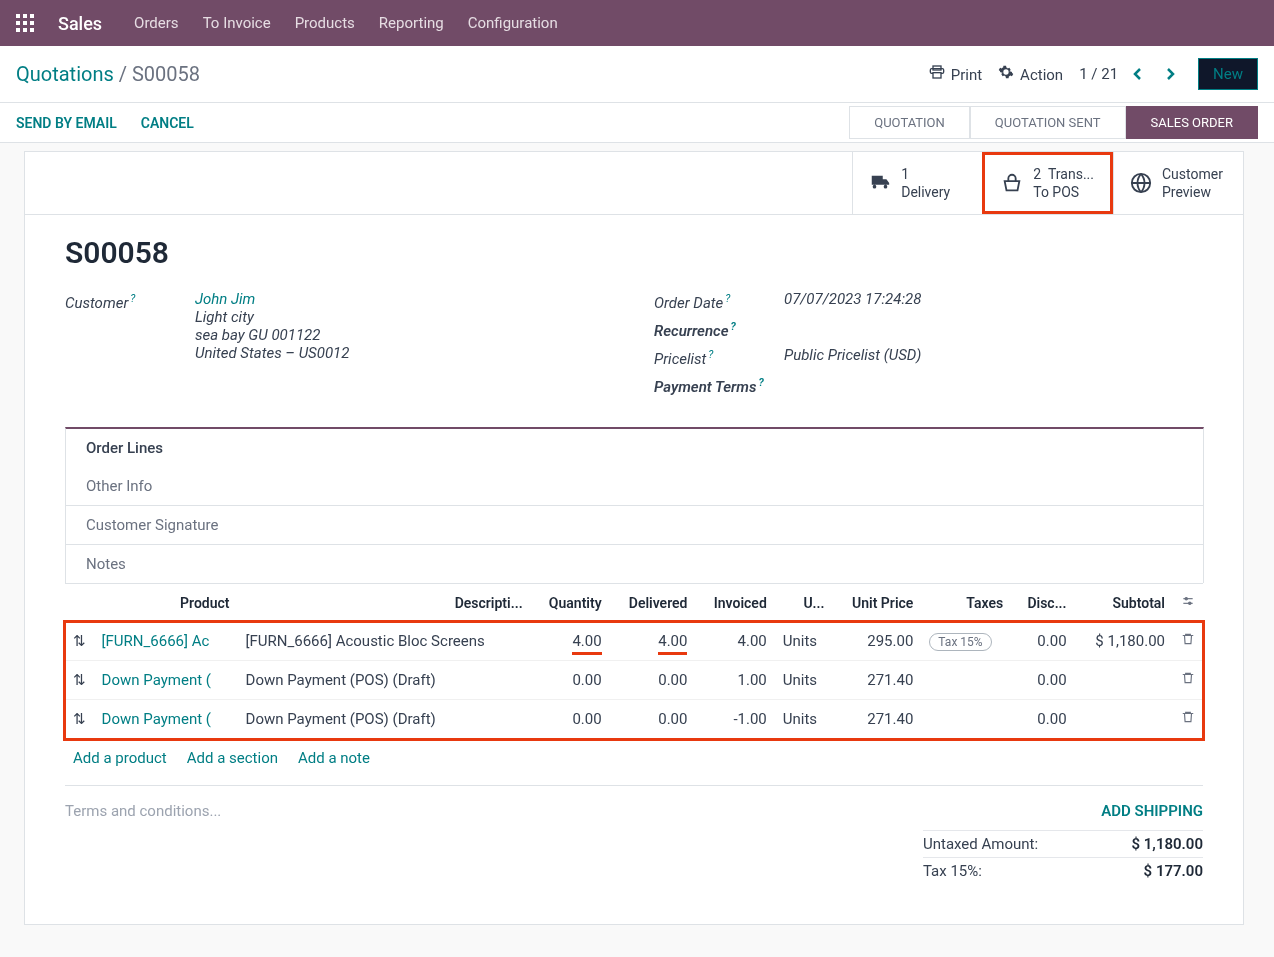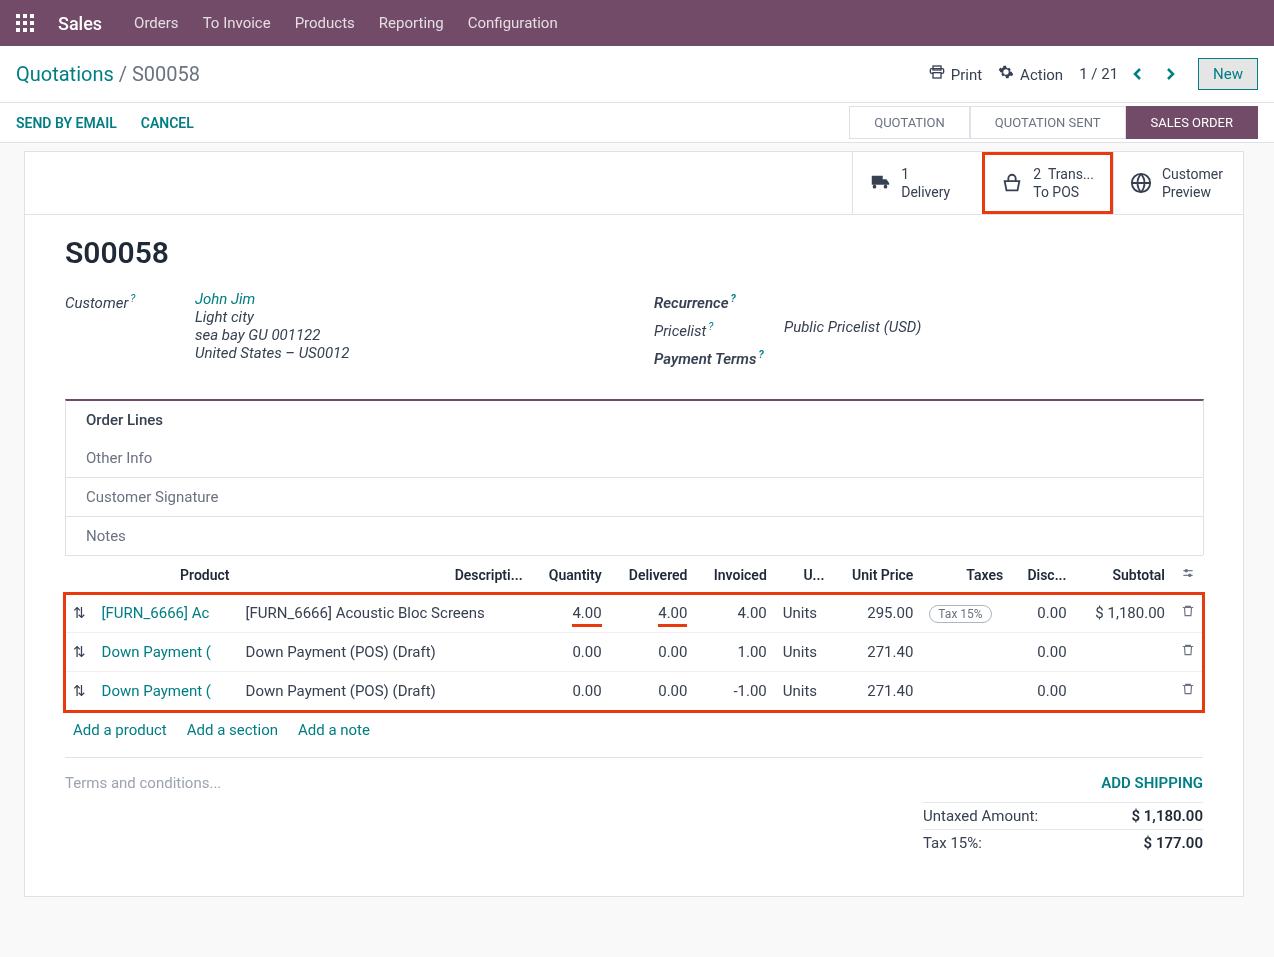--- a/index.html
+++ b/index.html
@@ -9,21 +9,21 @@
 .topbar .brand { font-size: 18px; font-weight: 500; margin-right: 8px; }
 .topbar .nav-item { color: #e6dde3; font-size: 15px; cursor: pointer; }
 
 .controlbar { background: #fff; border-bottom: 1px solid #dee2e6; height: 57px; display: flex; align-items: center; padding: 0 16px; justify-content: space-between; }
 .breadcrumb { font-size: 20px; color: #6b7280; }
 .breadcrumb a { color: #017e84; text-decoration: none; }
 .controlbar-right { display: flex; align-items: center; gap: 16px; }
 .ctrl-btn { display: flex; align-items: flex-end; gap: 6px; cursor: pointer; font-size: 15px; color: #374151; }
 .pager { display: flex; align-items: center; gap: 8px; color: #374151; font-size: 15px; }
 .pager-arrow { width: 24px; height: 24px; display: flex; align-items: center; justify-content: center; cursor: pointer; color: #017e84; }
-.new-btn { border: 1px solid #017e84; color: #017e84; padding: 6px 14px; font-size: 15px; background: #e5e5e5; cursor: pointer; }
+.new-btn { border: 1px solid #017e84; color: #017e84; padding: 6px 14px; font-size: 15px; background: #0f172a; cursor: pointer; }
 
 .actionbar { background: #fff; border-bottom: 1px solid #dee2e6; height: 40px; display: flex; align-items: center; padding: 0 16px; justify-content: space-between; }
 .actionbar-left { display: flex; gap: 24px; }
 .action-link { color: #017e84; font-weight: 600; font-size: 14px; cursor: pointer; }
 .statusbar { display: flex; align-items: center; }
 .status-step { padding: 8px 24px; border: 1px solid #dee2e6; font-size: 13px; color: #6b7280; position: relative; }
 .status-step.active { background: #714B67; color: #fff; border-color: #714B67; }
 
 .sheet { background: #fff; border: 1px solid #dee2e6; margin: 8px 24px 24px; max-width: 1220px; }
 .stat-buttons { display: flex; justify-content: flex-end; border-bottom: 1px solid #dee2e6; }
@@ -191,20 +191,24 @@
           <div class="form-label"><span>Customer</span><span class="help">?</span></div>
           <div class="form-value">
             <a href="#">John Jim</a><br>
             <span>Light city</span><br>
             <span>sea bay GU 001122</span><br>
             <span>United States – US0012</span>
           </div>
         </div>
       </div>
       <div class="form-col">
+        <div class="form-row">
+          <div class="form-label"><span>Order Date</span><span class="help">?</span></div>
+          <div class="form-value">07/07/2023 17:24:28</div>
+        </div>
         <div class="form-row">
           <div class="form-label bold"><span>Recurrence</span><span class="help">?</span></div>
           <div class="form-value"></div>
         </div>
         <div class="form-row">
           <div class="form-label"><span>Pricelist</span><span class="help">?</span></div>
           <div class="form-value">Public Pricelist (USD)</div>
         </div>
         <div class="form-row">
           <div class="form-label bold"><span>Payment Terms</span><span class="help">?</span></div>

